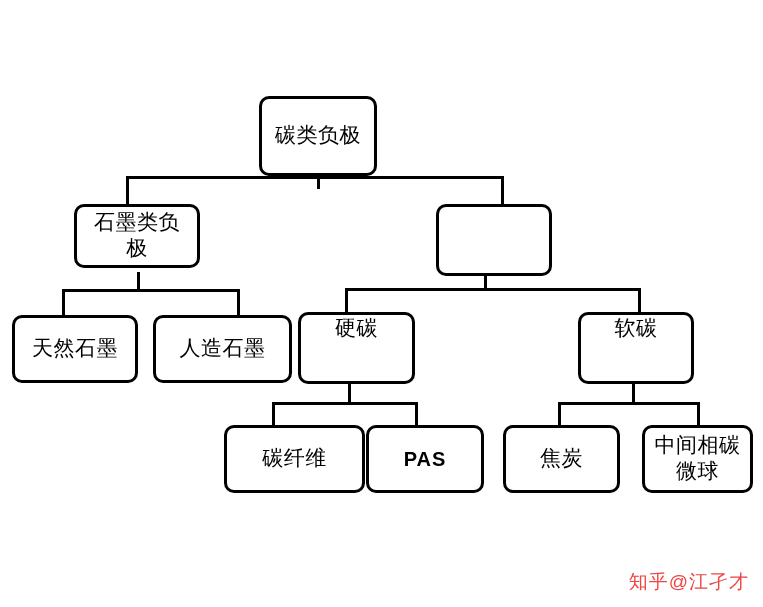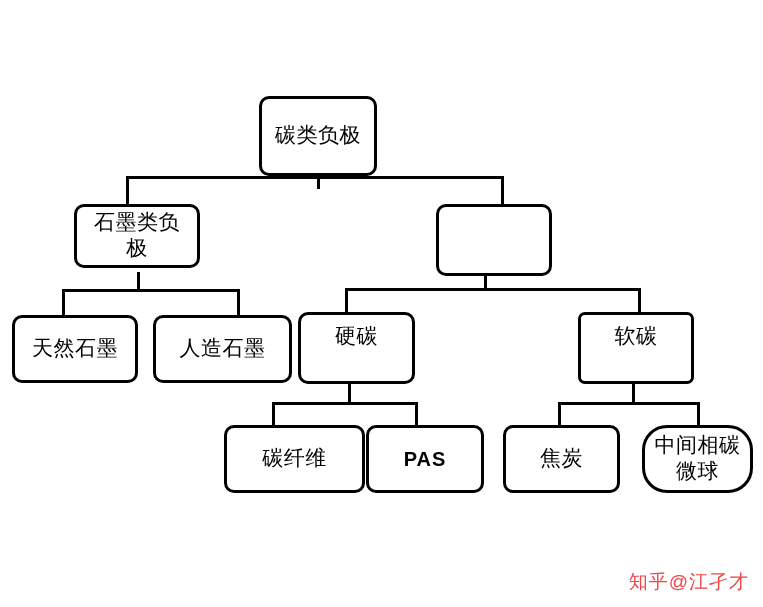--- a/index.html
+++ b/index.html
@@ -29,21 +29,21 @@
     text-align: center;
     color: #000000;
     font-size: 21px;
     line-height: 1.22;
     letter-spacing: 0.5px;
     z-index: 3;
   }
   .node span { display: block; padding: 0 4px; }
 
   
-  .node.top-text { align-items: flex-start; padding-top: 9px; }
+  .node.top-text { align-items: flex-start; padding-top: 1px; }
 
   .node.latin {
     font-family: "Liberation Sans", "DejaVu Sans", sans-serif;
     font-weight: bold;
     font-size: 20px;
     letter-spacing: 1px;
   }
 
   
   .conn {
@@ -119,37 +119,37 @@
   </div>
 
   <div class="node" style="left:153px; top:315px; width:139px; height:68px;">
     <span>人造石墨</span>
   </div>
 
   <div class="node top-text" style="left:298px; top:312px; width:117px; height:72px;">
     <span>硬碳</span>
   </div>
 
-  <div class="node top-text" style="left:578px; top:312px; width:116px; height:72px;border-radius:7px;">
+  <div class="node top-text" style="left:578px; top:312px; width:116px; height:72px;">
     <span>软碳</span>
   </div>
 
   <div class="node" style="left:224px; top:425px; width:141px; height:68px;">
     <span>碳纤维</span>
   </div>
 
   <div class="node latin" style="left:366px; top:425px; width:118px; height:68px;">
     <span>PAS</span>
   </div>
 
   <div class="node" style="left:503px; top:425px; width:117px; height:68px;">
     <span>焦炭</span>
   </div>
 
-  <div class="node" style="left:642px; top:425px; width:111px; height:68px;border-radius:25px;">
+  <div class="node" style="left:642px; top:425px; width:111px; height:68px;">
     <span>
       <span>中间相碳</span>
       <span>微球</span>
     </span>
   </div>
 
   <div id="watermark">
     <span>知乎</span><span class="wm-at">@</span><span>江孑才</span>
   </div>
 

